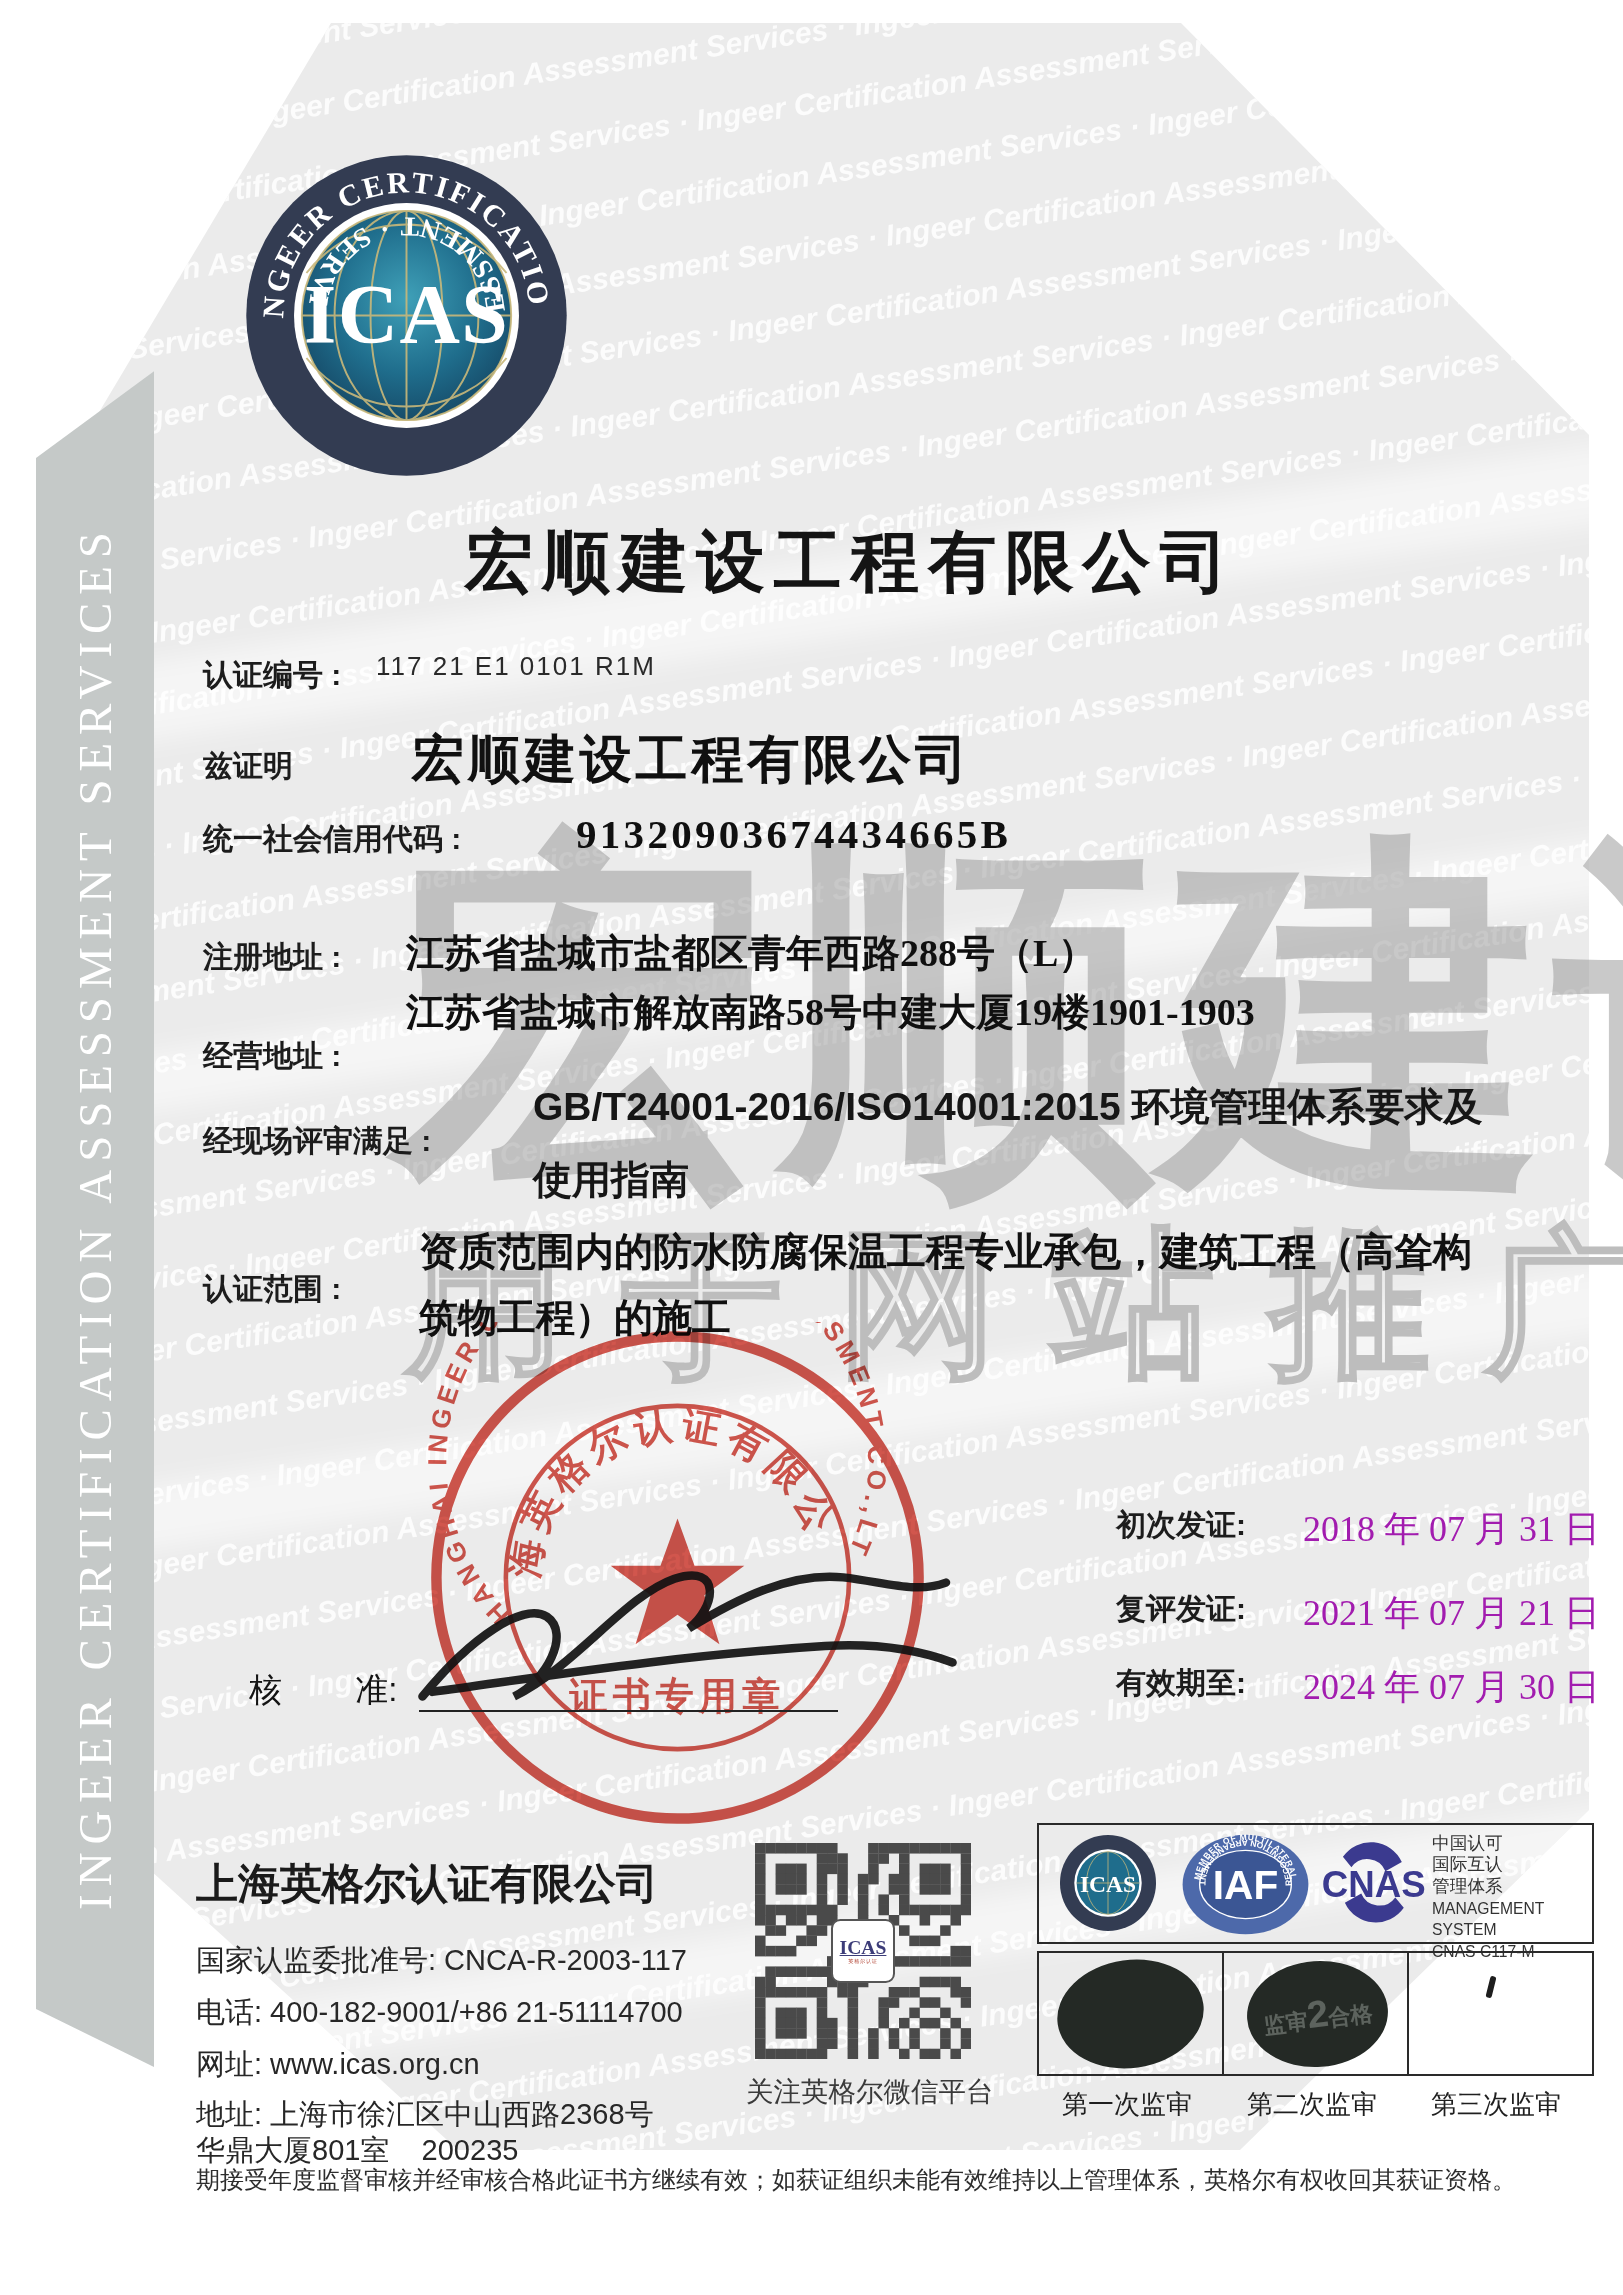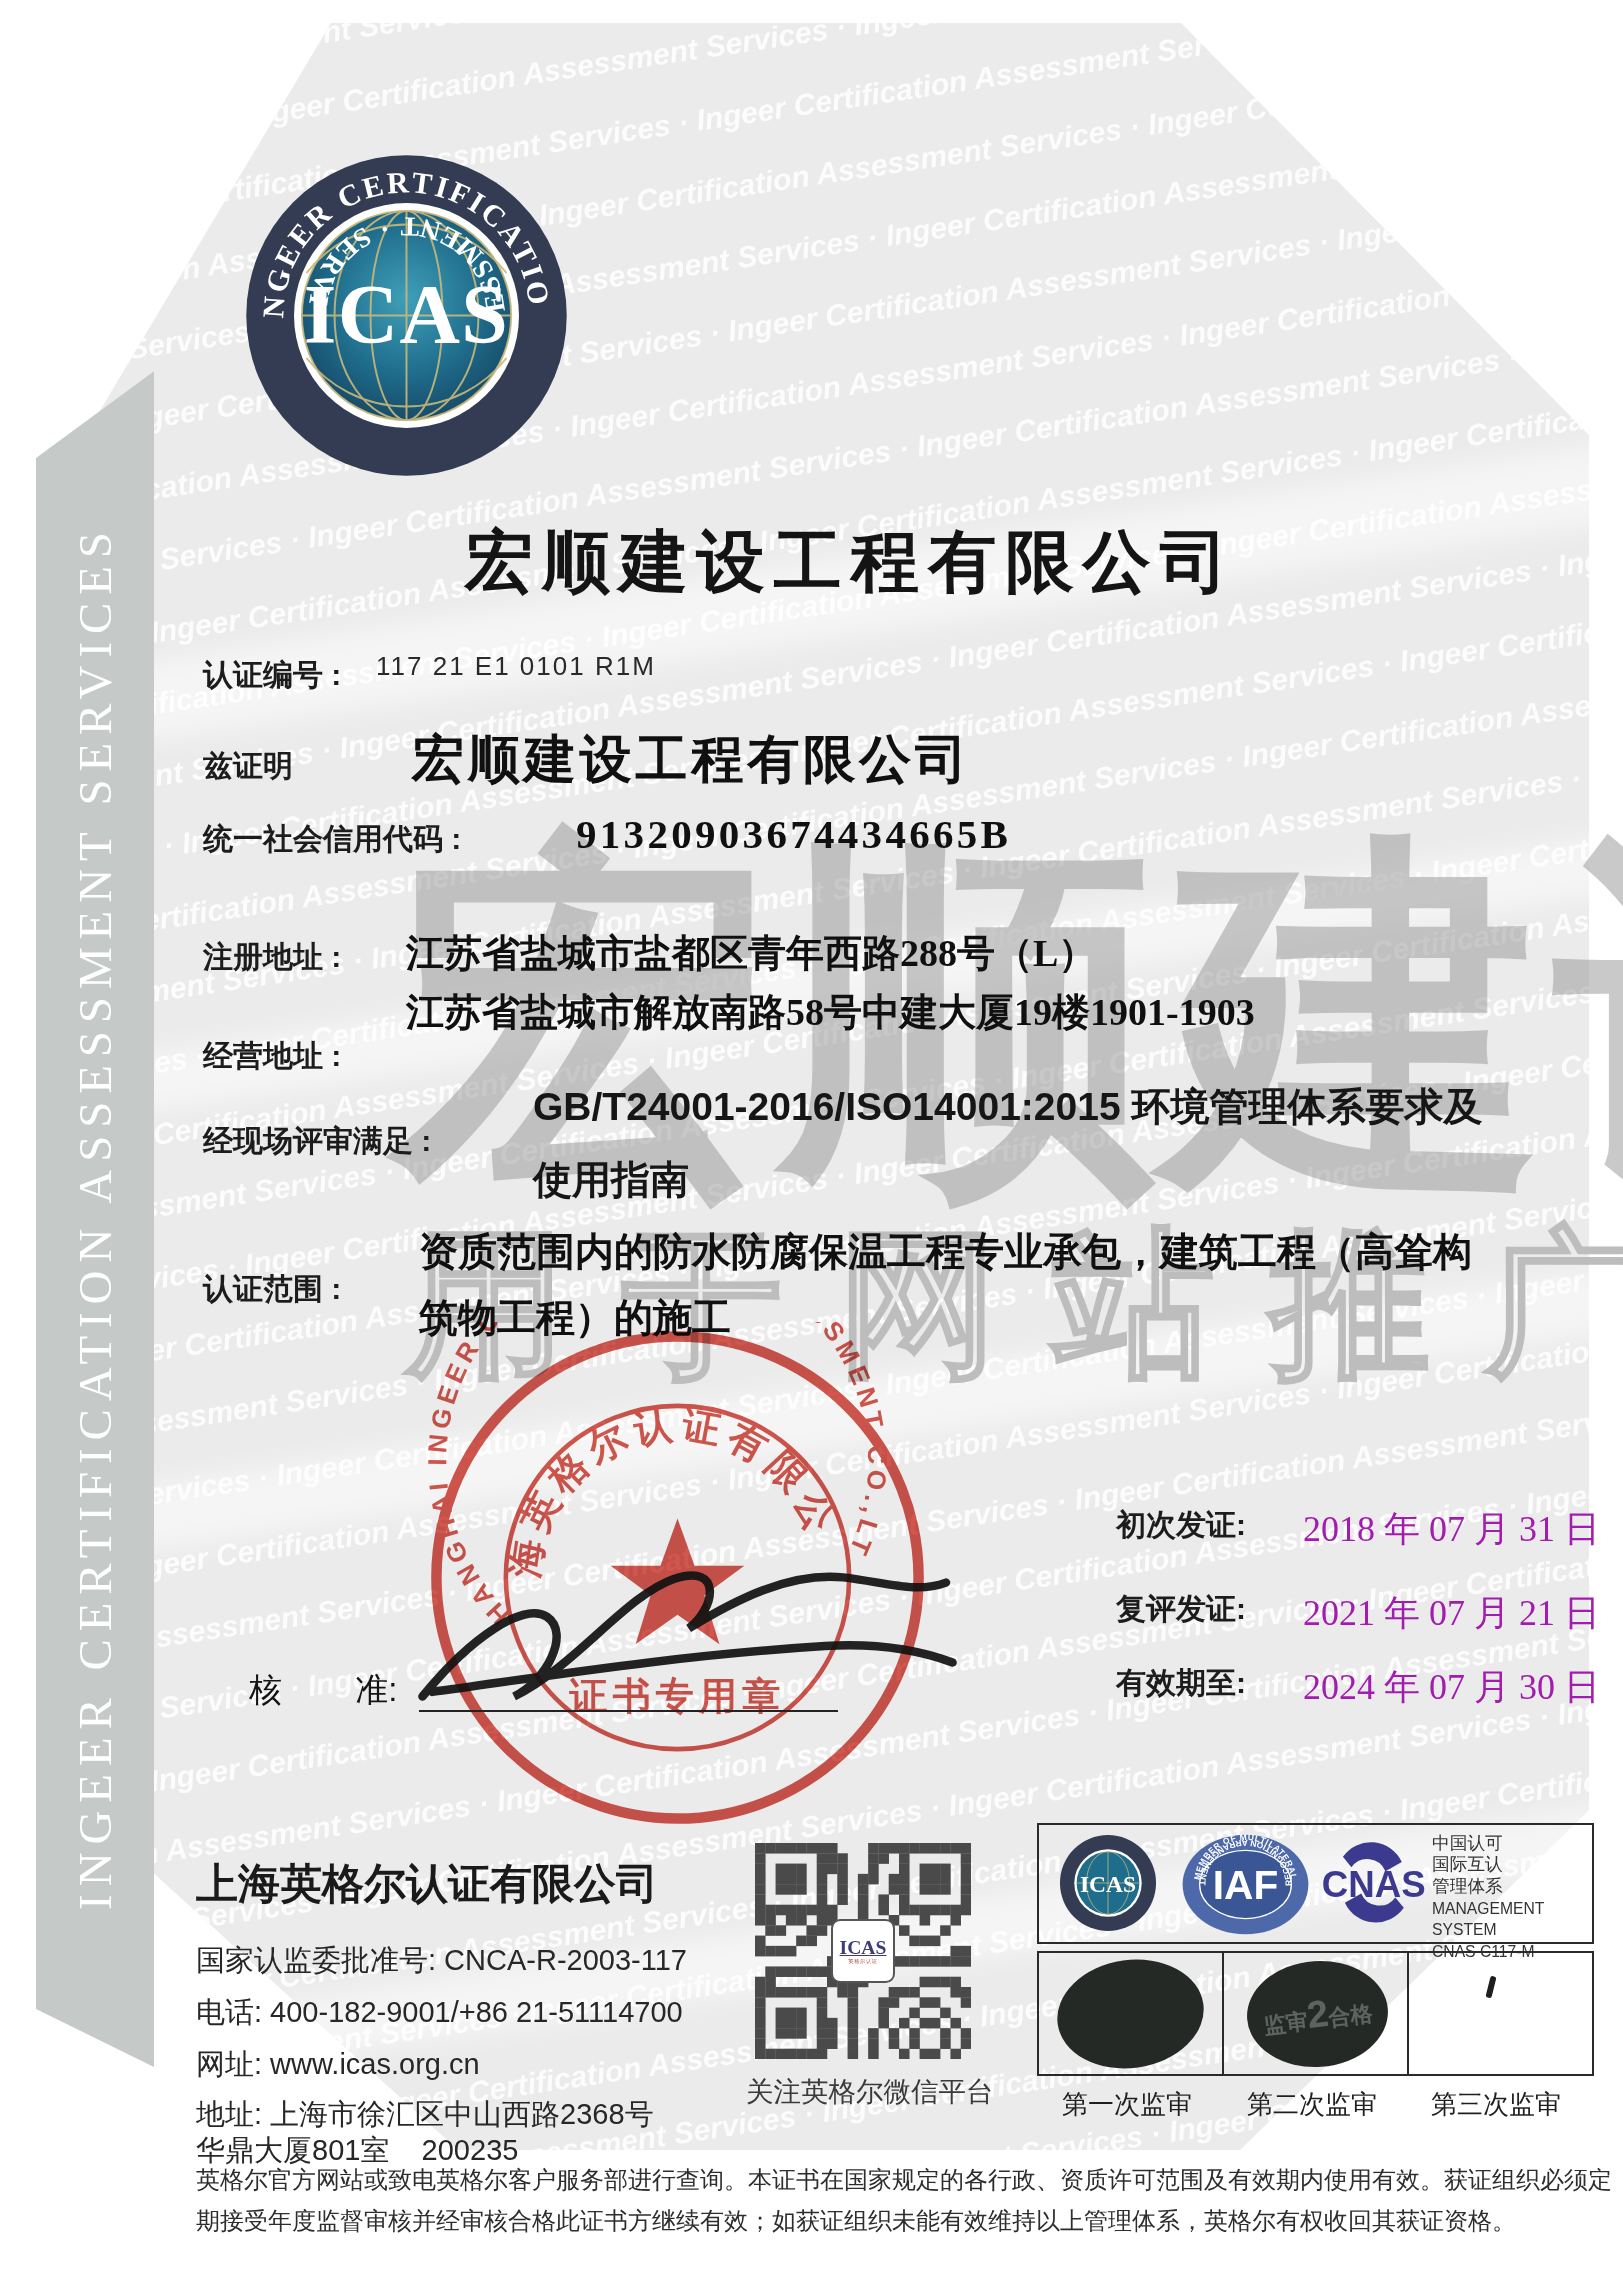--- a/index.html
+++ b/index.html
@@ -552,16 +552,15 @@
   </div>
   <div class="surv-cell">
     <div class="abs tick3"></div>
   </div>
 </div>
 <div class="abs content surv-lbl" style="left:1062px;top:2087px;">第一次监审</div>
 <div class="abs content surv-lbl" style="left:1247px;top:2087px;">第二次监审</div>
 <div class="abs content surv-lbl" style="left:1431px;top:2087px;">第三次监审</div>
 
 <div class="abs content disclaimer">
-  <div>英格尔官方网站或致电英格尔客户服务部进行查询。本证书在国家规定的各行政、资质许可范围及有效期内使用有效。获证组织必须定</div>
   <div>期接受年度监督审核并经审核合格此证书方继续有效；如获证组织未能有效维持以上管理体系，英格尔有权收回其获证资格。</div>
 </div>
 
 
 </body></html>

